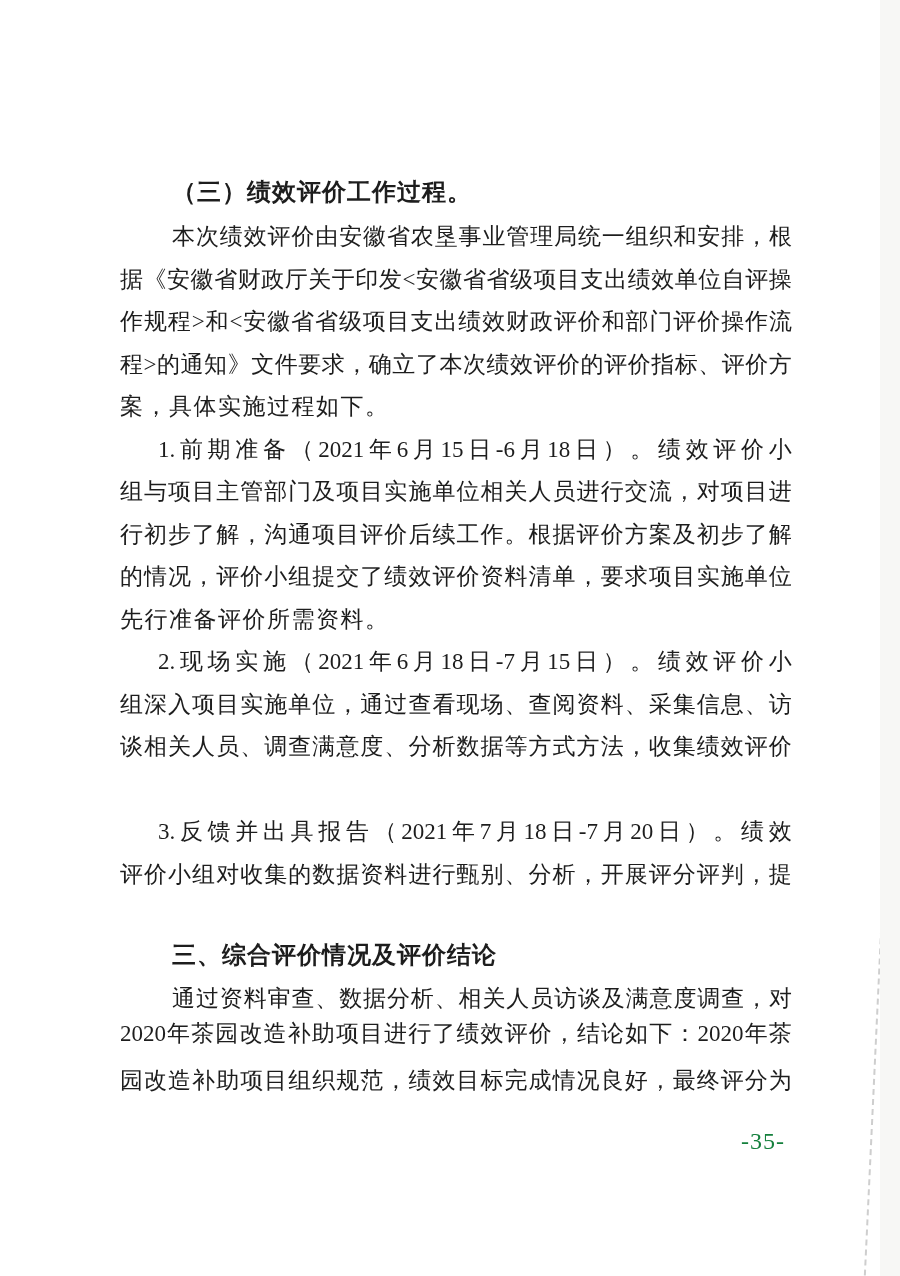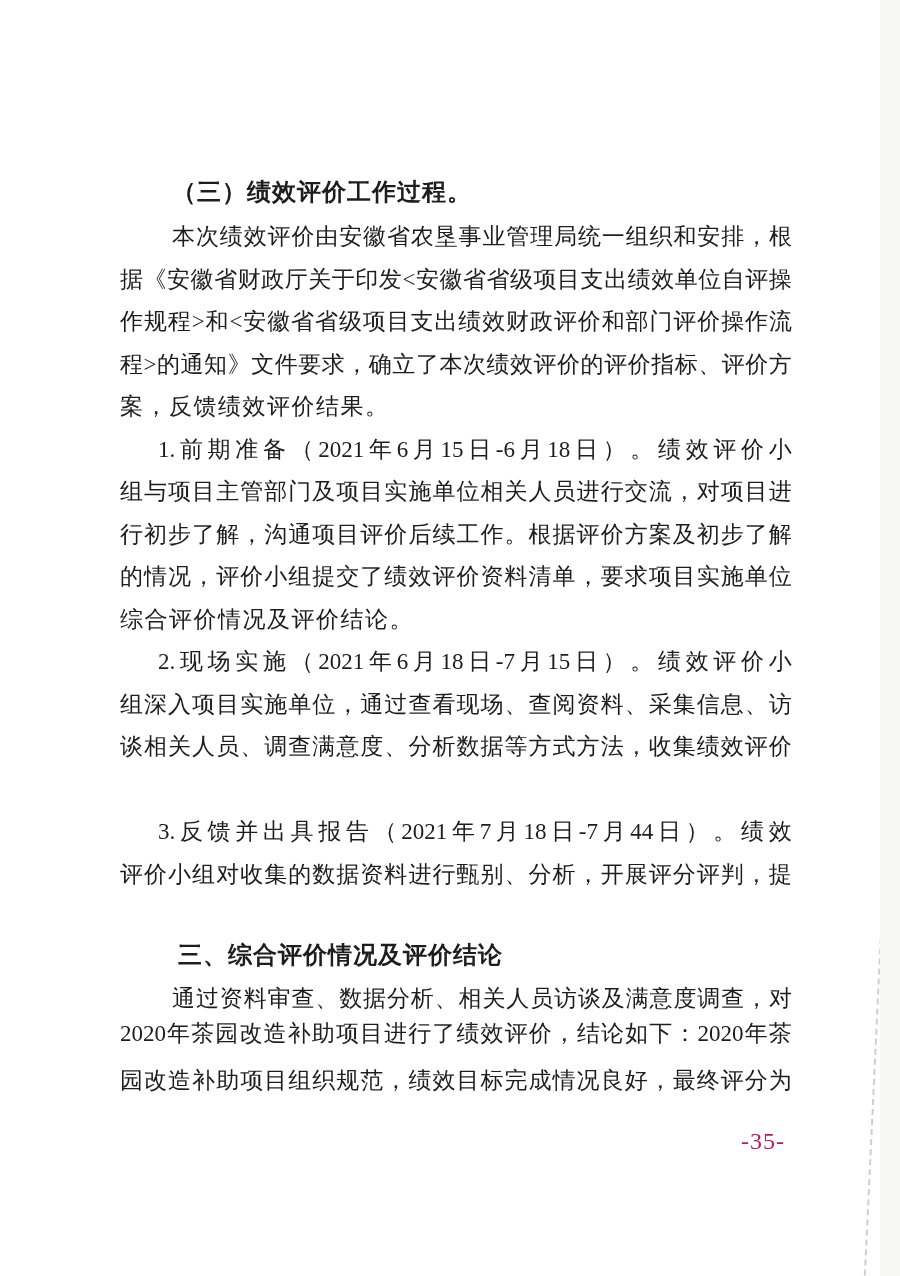--- a/index.html
+++ b/index.html
@@ -38,30 +38,29 @@
   .line.h1 {
     font-weight: bold;
     font-size: 24px;
     letter-spacing: 1px;
   }
   .line.h2 {
     font-weight: bold;
     font-size: 24px;
     letter-spacing: 1px;
     font-family: "DejaVu Sans", "Liberation Sans", sans-serif;
-    margin-left: 6px;
   }
   .page-number {
     position: absolute;
     top: 1128px; left: 731px;
     width: 64px;
     text-align: center;
     font-size: 24px;
     letter-spacing: 1px;
-    color: #be185d;
+    color: #15803d;
   }
   .scan-line {
     position: absolute;
     top: 848px; left: 884px;
     height: 428px; width: 0;
     border-left: 2px dashed #b4b4b4;
     transform: rotate(2.7deg);
     transform-origin: top left;
     opacity: 0.65;
   }
@@ -187,21 +186,21 @@
       <span>的</span>
       <span>评</span>
       <span>价</span>
       <span>指</span>
       <span>标</span>
       <span>、</span>
       <span>评</span>
       <span>价</span>
       <span>方</span>
     </div>
-  <div class="line" style="top:393px">案，反馈绩效评价结果。</div>
+  <div class="line" style="top:393px">案，具体实施过程如下。</div>
 
   <div class="line j indent-num" style="top:436px">
       <span>1.</span>
       <span>前</span>
       <span>期</span>
       <span>准</span>
       <span>备</span>
       <span>（</span>
       <span>2021</span>
       <span>年</span>
@@ -304,21 +303,21 @@
       <span>，</span>
       <span>要</span>
       <span>求</span>
       <span>项</span>
       <span>目</span>
       <span>实</span>
       <span>施</span>
       <span>单</span>
       <span>位</span>
     </div>
-  <div class="line" style="top:606px">综合评价情况及评价结论。</div>
+  <div class="line" style="top:606px">先行准备评价所需资料。</div>
 
   <div class="line j indent-num" style="top:648px">
       <span>2.</span>
       <span>现</span>
       <span>场</span>
       <span>实</span>
       <span>施</span>
       <span>（</span>
       <span>2021</span>
       <span>年</span>
@@ -410,21 +409,21 @@
       <span>告</span>
       <span>（</span>
       <span>2021</span>
       <span>年</span>
       <span>7</span>
       <span>月</span>
       <span>18</span>
       <span>日</span>
       <span>-7</span>
       <span>月</span>
-      <span>44</span>
+      <span>20</span>
       <span>日</span>
       <span>）</span>
       <span>。</span>
       <span>绩</span>
       <span>效</span>
     </div>
   <div class="line j" style="top:861px">
       <span>评</span>
       <span>价</span>
       <span>小</span>

